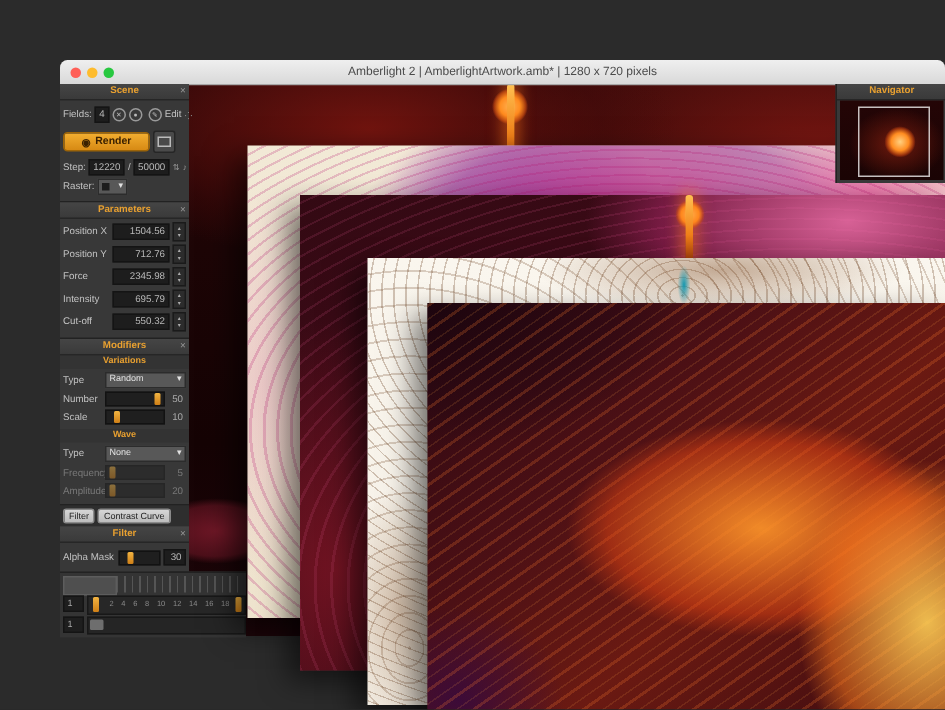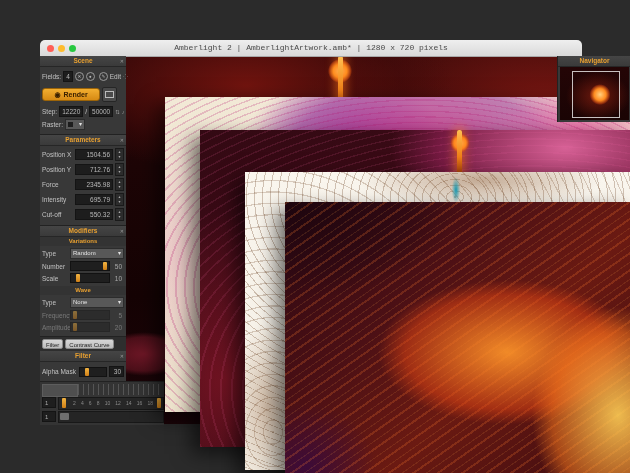--- a/index.html
+++ b/index.html
@@ -1,23 +1,23 @@
 <!DOCTYPE html>
 <html><head>
 <meta charset="utf-8">
 <style>
   html,body{margin:0;padding:0;background:#2b2b2b;}
   #stage{position:relative;width:630px;height:473px;overflow:hidden;background:#2b2b2b;
          font-family:"Liberation Sans",sans-serif;-webkit-font-smoothing:antialiased;}
   .abs{position:absolute;}
 
   
-  #titlebar{left:40px;top:40px;width:542px;height:16px;
+  #titlebar{left:40px;top:40px;width:590px;height:16px;
     background:linear-gradient(#efefef,#d9d9d9);border-bottom:1px solid #a8a8a8;
-    border-radius:5px 5px 0 0;z-index:2;font-family:Liberation Mono, monospace;}
+    border-radius:5px 5px 0 0;z-index:2;}
   .light{position:absolute;top:4.5px;width:7px;height:7px;border-radius:50%;}
   #title-text{position:absolute;left:0;right:0;top:0;height:16px;line-height:16px;
     text-align:center;font-size:8px;color:#4a4a4a;}
 
   
   #leftcol{left:40px;top:56px;width:86px;height:368px;background:#2e2e2e;z-index:3;}
   .panel{background:#383838;border-bottom:1px solid #222;}
   .phead{position:relative;height:10px;line-height:10px;background:linear-gradient(#454545,#3a3a3a);
     color:#e8a030;font-size:6.5px;font-weight:bold;text-align:center;border-bottom:1px solid #262626;}
   .phx{position:absolute;right:2px;top:0;font-size:5px;color:#999;font-weight:normal;}

